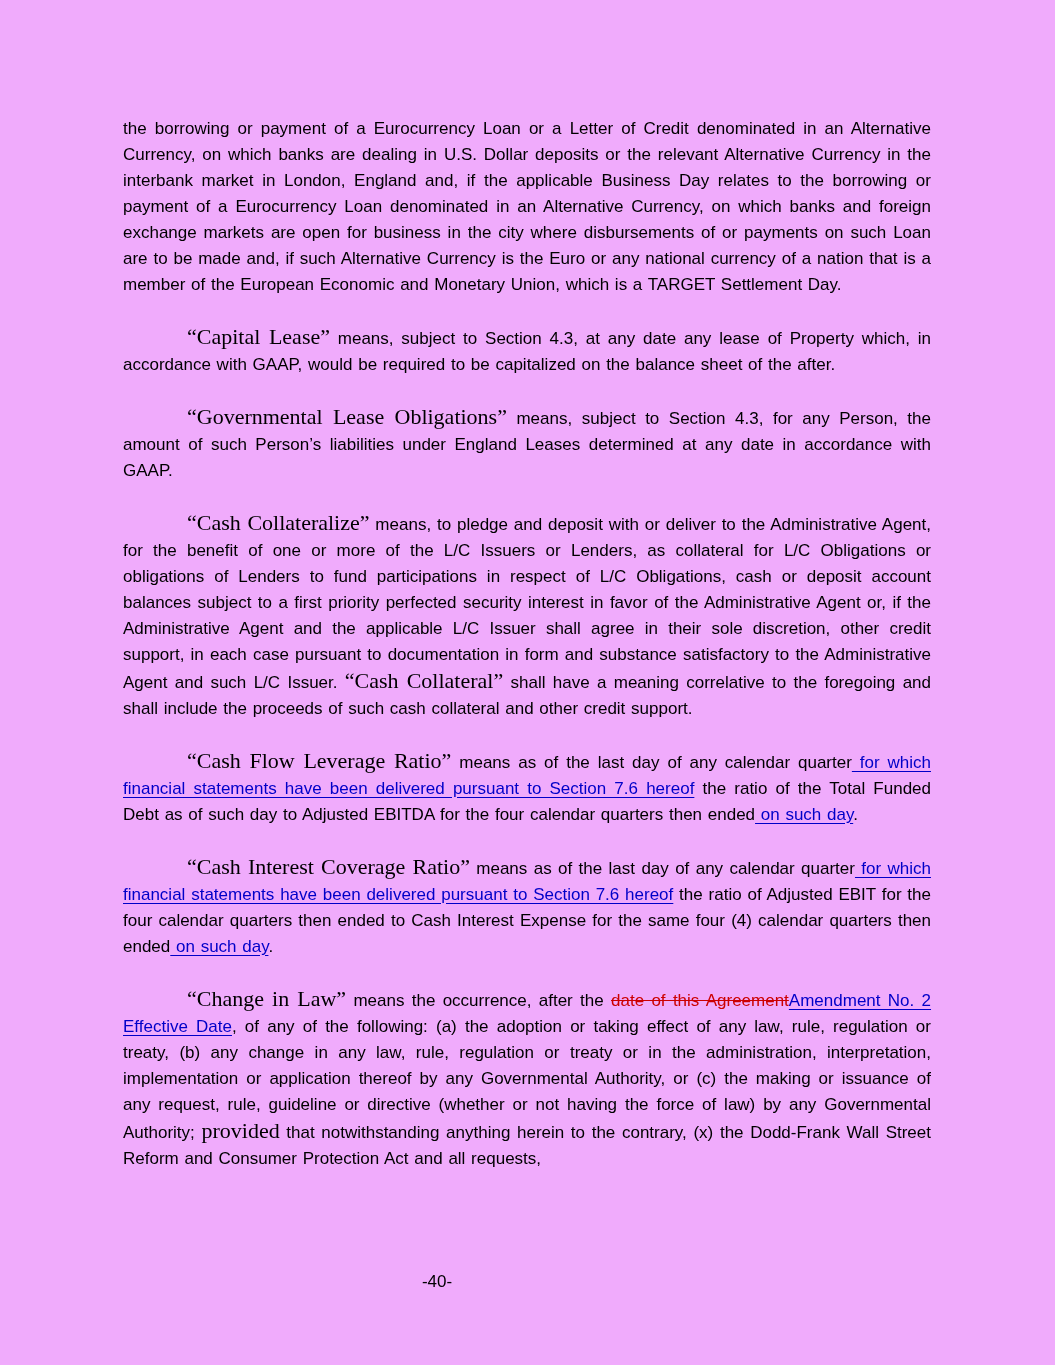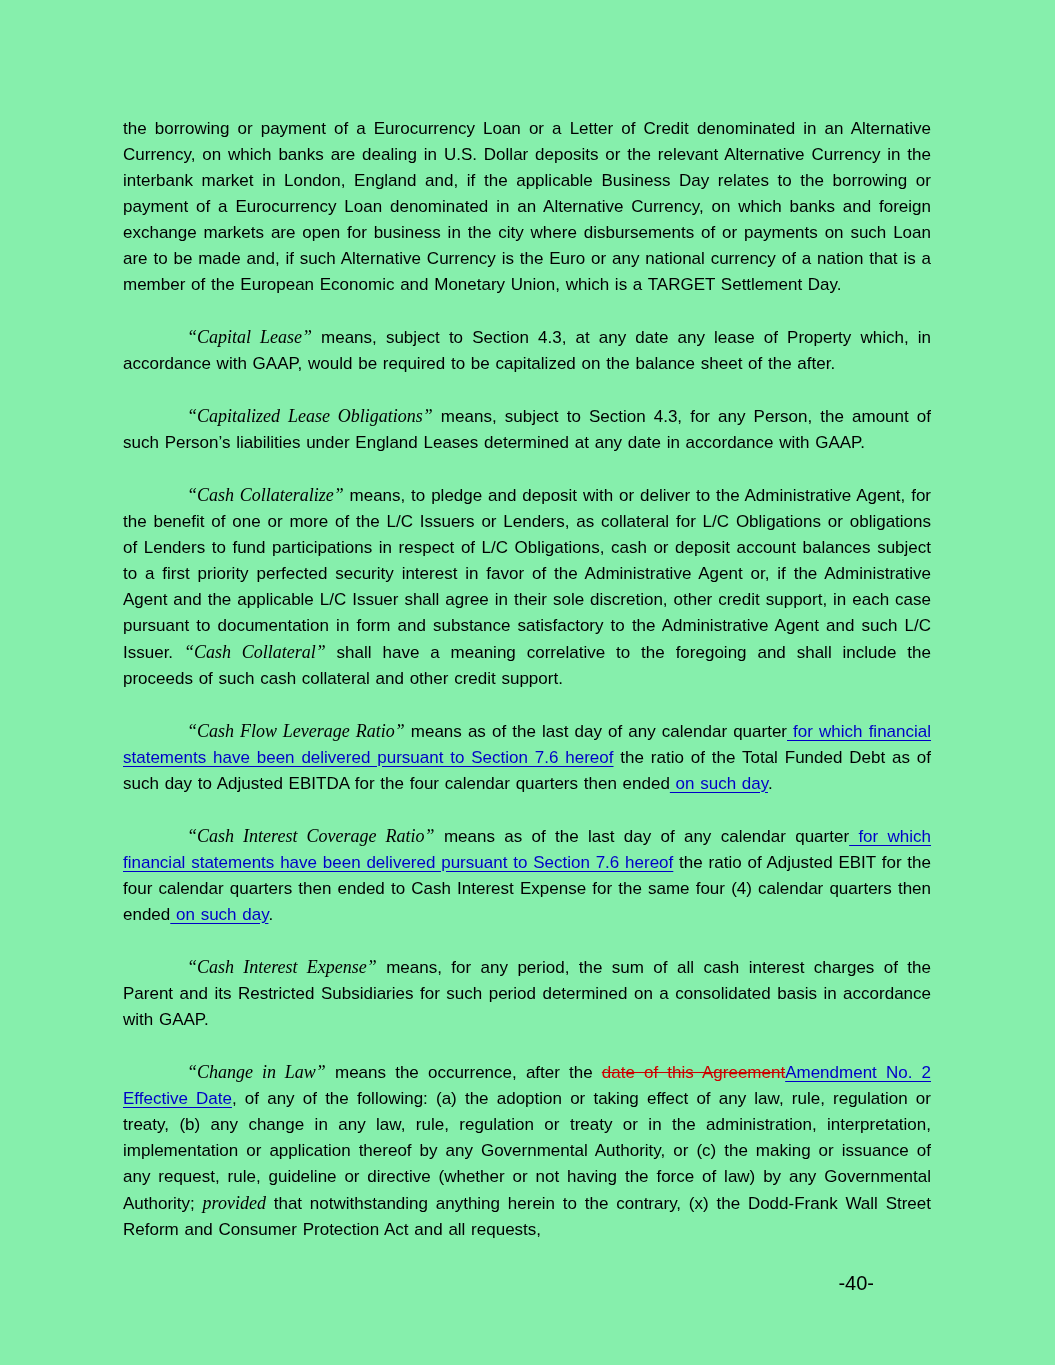--- a/index.html
+++ b/index.html
@@ -4,21 +4,21 @@
 <style>
   html, body {
     margin: 0;
     padding: 0;
     background: #ffffff;
   }
   .page {
     position: relative;
     width: 1055px;
     height: 1365px;
-    background: #86efac;
+    background: #f0abfc;
     overflow: hidden;
     font-family: "Liberation Sans", sans-serif;
     color: #000000;
   }
   .content {
     position: absolute;
     left: 123px;
     top: 116px;
     width: 808px;
   }
@@ -30,50 +30,48 @@
     word-spacing: 1px;
   }
   .para.indent {
     text-indent: 64px;
   }
   .seg-normal {
     font-family: "Liberation Sans", sans-serif;
   }
   .seg-term, .seg-italic {
     font-family: "Liberation Serif", serif;
-    font-style: italic;
-    font-size: 18px;
+    font-size: 22px;
   }
   .seg-ins {
     color: #0000c8;
     text-decoration: underline;
     text-underline-offset: 3px;
   }
   .seg-del {
     color: #cc0000;
     text-decoration: line-through;
   }
   .footer {
     position: absolute;
     left: 0;
     width: 874px;
     top: 1272px;
-    text-align: right;
-    font-size: 20px;
+    text-align: center;
+    font-size: 17px;
     font-family: "Liberation Sans", sans-serif;
   }
 </style>
 </head>
 <body>
 
 <div class="page">
   <div class="content" id="doc-body">
       <p class="para"><span class="seg-normal">the borrowing or payment of a Eurocurrency Loan or a Letter of Credit denominated in an Alternative Currency, on which banks are dealing in U.S. Dollar deposits or the relevant Alternative Currency in the interbank market in London, England and, if the applicable Business Day relates to the borrowing or payment of a Eurocurrency Loan denominated in an Alternative Currency, on which banks and foreign exchange markets are open for business in the city where disbursements of or payments on such Loan are to be made and, if such Alternative Currency is the Euro or any national currency of a nation that is a member of the European Economic and Monetary Union, which is a TARGET Settlement Day.</span></p>
       <p class="para indent"><span class="seg-term">“Capital Lease”</span><span class="seg-normal"> means, subject to Section 4.3, at any date any lease of Property which, in accordance with GAAP, would be required to be capitalized on the balance sheet of the after.</span></p>
-      <p class="para indent"><span class="seg-term">“Capitalized Lease Obligations”</span><span class="seg-normal"> means, subject to Section 4.3, for any Person, the amount of such Person’s liabilities under England Leases determined at any date in accordance with GAAP.</span></p>
+      <p class="para indent"><span class="seg-term">“Governmental Lease Obligations”</span><span class="seg-normal"> means, subject to Section 4.3, for any Person, the amount of such Person’s liabilities under England Leases determined at any date in accordance with GAAP.</span></p>
       <p class="para indent"><span class="seg-term">“Cash Collateralize”</span><span class="seg-normal"> means, to pledge and deposit with or deliver to the Administrative Agent, for the benefit of one or more of the L/C Issuers or Lenders, as collateral for L/C Obligations or obligations of Lenders to fund participations in respect of L/C Obligations, cash or deposit account balances subject to a first priority perfected security interest in favor of the Administrative Agent or, if the Administrative Agent and the applicable L/C Issuer shall agree in their sole discretion, other credit support, in each case pursuant to documentation in form and substance satisfactory to the Administrative Agent and such L/C Issuer.  </span><span class="seg-term">“Cash Collateral”</span><span class="seg-normal"> shall have a meaning correlative to the foregoing and shall include the proceeds of such cash collateral and other credit support.</span></p>
       <p class="para indent"><span class="seg-term">“Cash Flow Leverage Ratio”</span><span class="seg-normal"> means as of the last day of any calendar quarter</span><span class="seg-ins"> for which financial statements have been delivered pursuant to Section 7.6 hereof</span><span class="seg-normal"> the ratio of the Total Funded Debt as of such day to Adjusted EBITDA for the four calendar quarters then ended</span><span class="seg-ins"> on such day</span><span class="seg-normal">.</span></p>
       <p class="para indent"><span class="seg-term">“Cash Interest Coverage Ratio”</span><span class="seg-normal"> means as of the last day of any calendar quarter</span><span class="seg-ins"> for which financial statements have been delivered pursuant to Section 7.6 hereof</span><span class="seg-normal"> the ratio of Adjusted EBIT for the four calendar quarters then ended to Cash Interest Expense for the same four (4) calendar quarters then ended</span><span class="seg-ins"> on such day</span><span class="seg-normal">.</span></p>
-      <p class="para indent"><span class="seg-term">“Cash Interest Expense”</span><span class="seg-normal"> means, for any period, the sum of all cash interest charges of the Parent and its Restricted Subsidiaries for such period determined on a consolidated basis in accordance with GAAP.</span></p>
       <p class="para indent"><span class="seg-term">“Change in Law”</span><span class="seg-normal"> means the occurrence, after the </span><span class="seg-del">date of this Agreement</span><span class="seg-ins">Amendment No. 2 Effective Date</span><span class="seg-normal">, of any of the following: (a) the adoption or taking effect of any law, rule, regulation or treaty, (b) any change in any law, rule, regulation or treaty or in the administration, interpretation, implementation or application thereof by any Governmental Authority, or (c) the making or issuance of any request, rule, guideline or directive (whether or not having the force of law) by any Governmental Authority; </span><span class="seg-italic">provided</span><span class="seg-normal"> that notwithstanding anything herein to the contrary, (x) the Dodd-Frank Wall Street Reform and Consumer Protection Act and all requests,</span></p>
     </div>
   <div class="footer">-40-</div>
 </div>
 
 </body></html>

